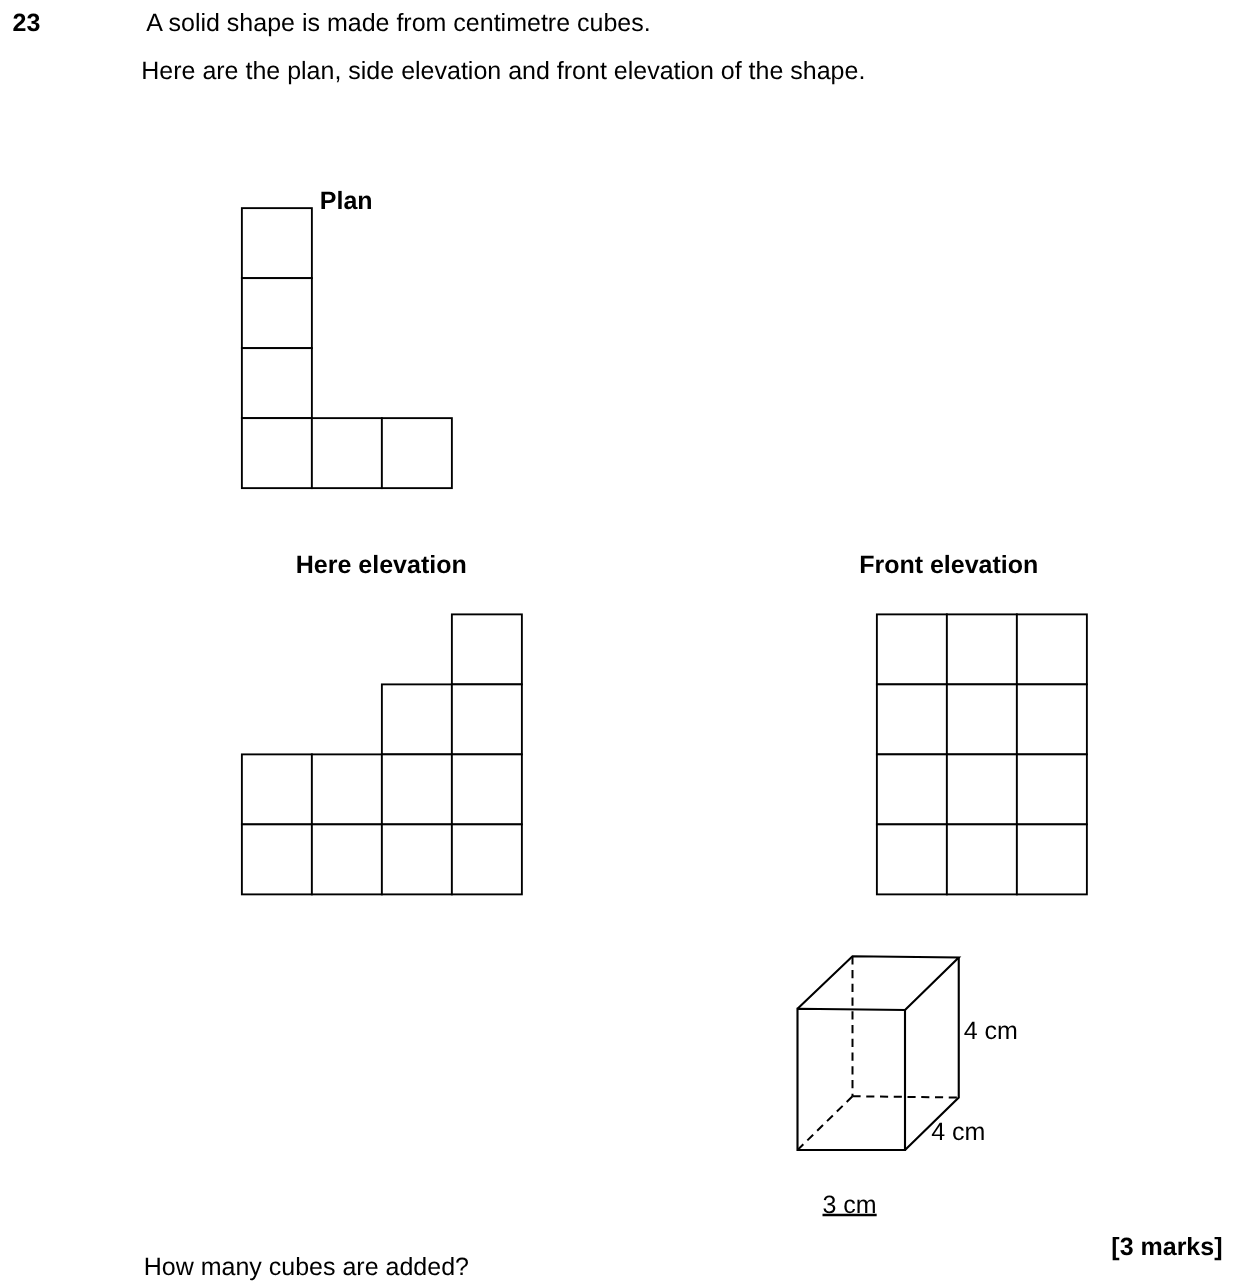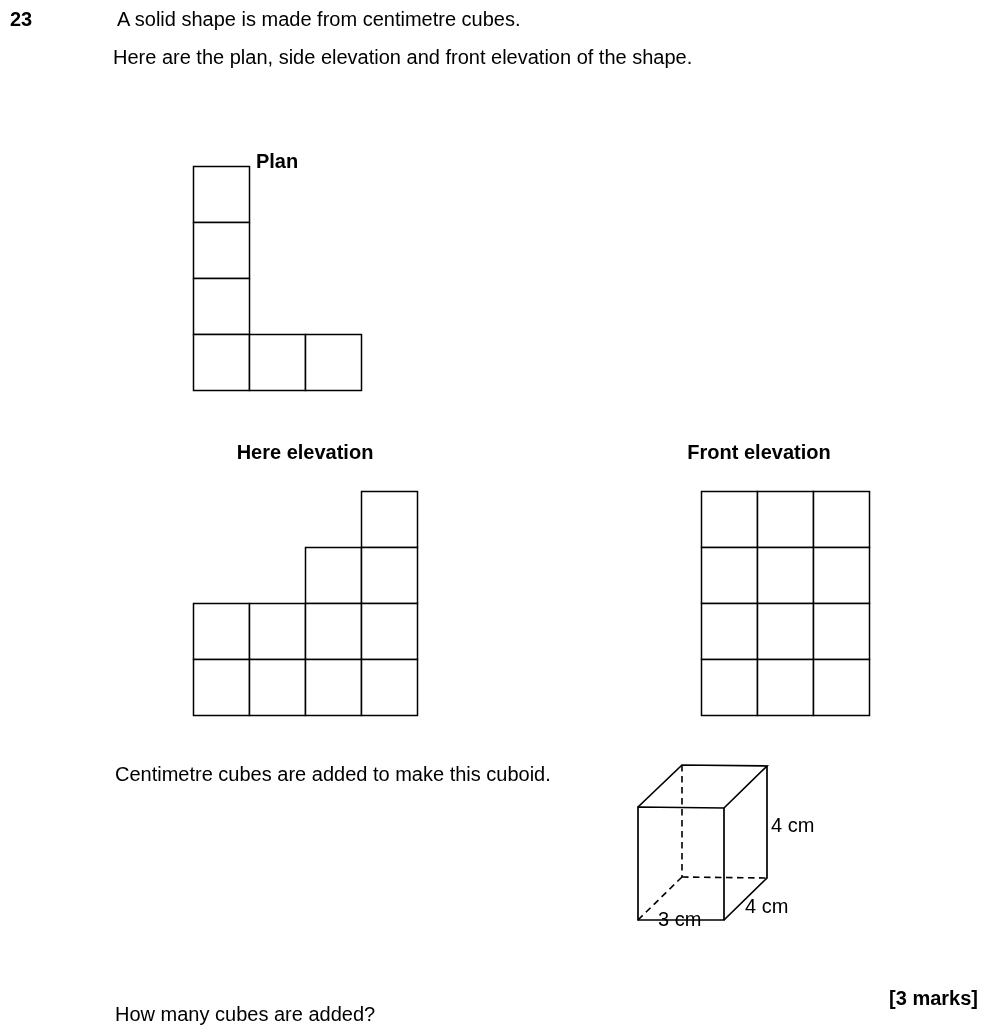--- a/index.html
+++ b/index.html
@@ -64,36 +64,35 @@
       <rect x="57.5" y="57.5" width="56" height="56" fill="#ffffff" stroke="#000000" stroke-width="1.5"></rect>
       <rect x="113.5" y="57.5" width="56" height="56" fill="#ffffff" stroke="#000000" stroke-width="1.5"></rect>
       <rect x="1.5" y="113.5" width="56" height="56" fill="#ffffff" stroke="#000000" stroke-width="1.5"></rect>
       <rect x="57.5" y="113.5" width="56" height="56" fill="#ffffff" stroke="#000000" stroke-width="1.5"></rect>
       <rect x="113.5" y="113.5" width="56" height="56" fill="#ffffff" stroke="#000000" stroke-width="1.5"></rect>
       <rect x="1.5" y="169.5" width="56" height="56" fill="#ffffff" stroke="#000000" stroke-width="1.5"></rect>
       <rect x="57.5" y="169.5" width="56" height="56" fill="#ffffff" stroke="#000000" stroke-width="1.5"></rect>
       <rect x="113.5" y="169.5" width="56" height="56" fill="#ffffff" stroke="#000000" stroke-width="1.5"></rect>
     </svg>
 
-  <div class="abs body-text" style="left:115px; top:763px;">Centimetre cubes are added to make this cuboid.</div>
 
   <svg class="abs" style="left:600px; top:750px;" width="260" height="200" viewBox="0 0 260 200">
     <g fill="none" stroke="#000000" stroke-width="1.7" stroke-linejoin="miter">
       <path d="M38,57 L124,58 L124,170 L38,170 Z"></path>
       <path d="M38,57 L82,15 L167,16 L124,58"></path>
       <path d="M167,16 L167,128 L124,170"></path>
     </g>
     <g fill="none" stroke="#000000" stroke-width="1.6" stroke-dasharray="6.5,4.5">
       <path d="M82,15 L82,127"></path>
       <path d="M82,127 L167,128"></path>
       <path d="M82,127 L38,170"></path>
     </g>
   </svg>
 
   <div class="abs dim-label" style="left:771px; top:814px;">4 cm</div>
   <div class="abs dim-label" style="left:745px; top:895px;">4 cm</div>
-  <div class="abs dim-label" style="left:658px; top:908px;">3 cm</div>
+  <div class="abs dim-label" style="left:658px; top:953px;text-decoration:underline;">3 cm</div>
 
   <div class="abs body-text" style="left:115px; top:961px;margin-top:42px;">How many cubes are added?</div>
 
   <div class="abs body-text bold" style="right:14px; top:987px;margin-left:48px;">[3 marks]</div>
 
 </div>
 
 </body></html>

